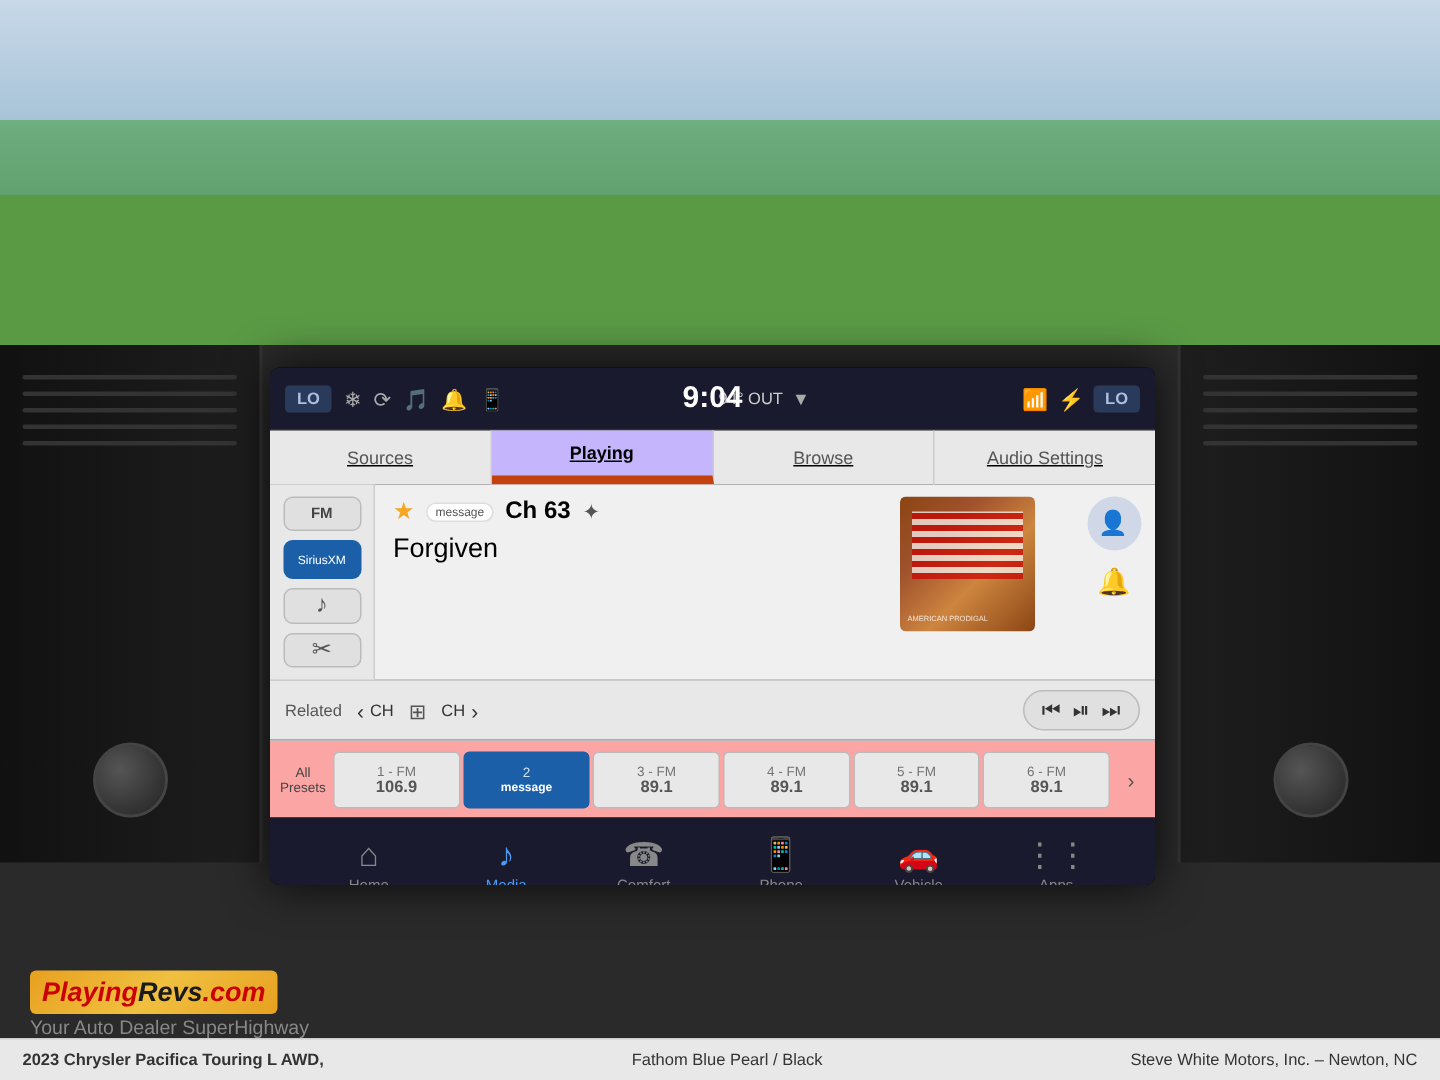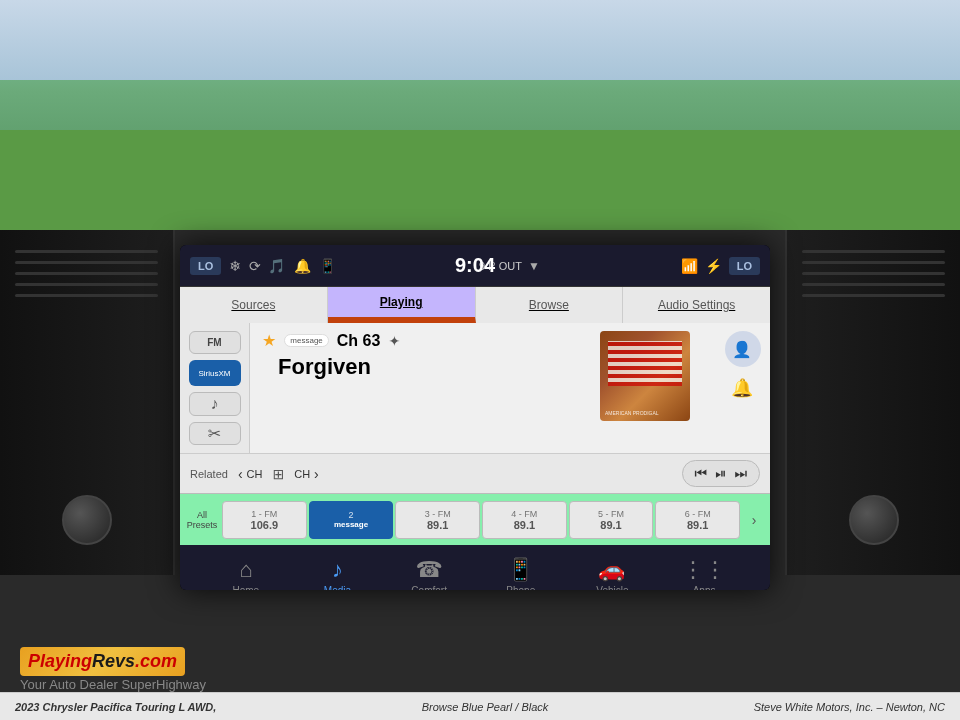--- a/index.html
+++ b/index.html
@@ -198,24 +198,23 @@
       font-weight: bold;
       color: #000;
     }
     .signal-icon { color: #555; font-size: 14px; }
     .artist-name {
       font-size: 15px;
       color: #1a5fa8;
       font-weight: bold;
     }
     .track-name {
-      font-size: 22px;
-      font-weight: bold;
+      font-size: 18px;
+      font-weight: normal;
       color: #000;
-      margin-left: 16px;
     }
 
     
     .album-art {
       width: 90px;
       height: 90px;
       border-radius: 4px;
       overflow: hidden;
       position: absolute;
       right: 80px;
@@ -310,21 +309,21 @@
       display: flex;
       align-items: center;
       gap: 8px;
       font-size: 14px;
       color: #333;
     }
 
     
     .presets-bar {
       height: 52px;
-      background: #86efac;
+      background: #fca5a5;
       border-top: 1px solid #bbb;
       display: flex;
       align-items: center;
       padding: 0 4px;
       gap: 2px;
     }
     .preset-all {
       width: 36px;
       text-align: center;
       font-size: 9px;
@@ -427,21 +426,20 @@
     .bottom-info {
       position: absolute;
       bottom: 0; left: 0; right: 0;
       height: 28px;
       background: #e8e8e8;
       display: flex;
       align-items: center;
       justify-content: space-between;
       padding: 0 15px;
       border-top: 1px solid #ccc;
-      font-style: italic;
     }
     .bottom-title {
       font-size: 11px;
       color: #333;
       font-weight: bold;
     }
     .bottom-colors {
       font-size: 11px;
       color: #333;
     }
@@ -678,18 +676,18 @@
 <div class="watermark">
   <div class="watermark-logo">
     <span style="color:#c00;">Playing</span><span style="color:#1a1a1a;">Revs</span><span style="color:#c00;">.com</span>
   </div>
   <div class="watermark-sub">Your Auto Dealer SuperHighway</div>
 </div>
 
 <div class="bottom-info">
   <span class="bottom-title">2023 Chrysler Pacifica Touring L AWD,</span>
   <span class="bottom-colors">
-    <span>Browse Blue Pearl</span>
+    <span>Fathom Blue Pearl</span>
     <span> / </span>
     <span>Black</span>
   </span>
   <span class="bottom-dealer">Steve White Motors, Inc. – Newton, NC</span>
 </div>
 
 </body></html>

